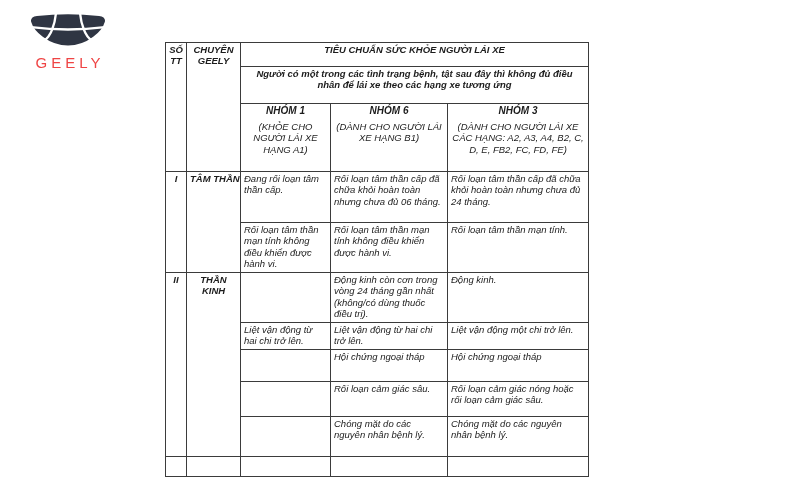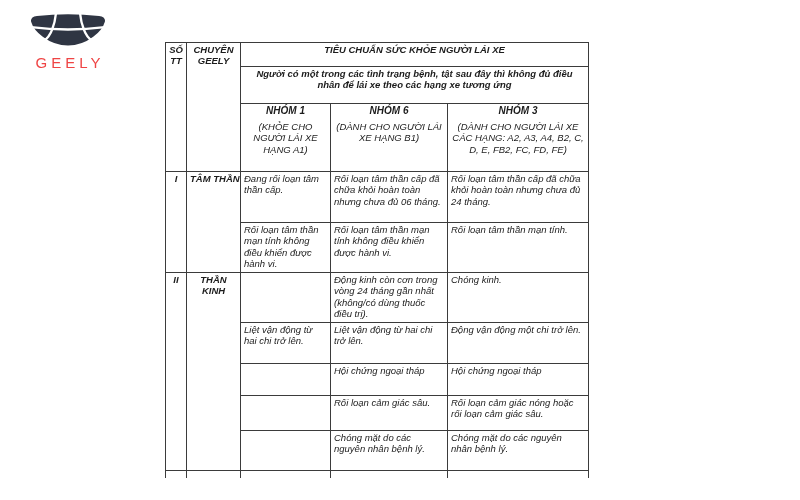--- a/index.html
+++ b/index.html
@@ -156,26 +156,26 @@
         <td class="body-cell">Rối loạn tâm thần mạn tính không điều khiển được hành vi.</td>
         <td class="body-cell">Rối loạn tâm thần mạn tính không điều khiển được hành vi.</td>
         <td class="body-cell">Rối loạn tâm thần mạn tính.</td>
       </tr>
 
       <tr style="height:50px">
         <td rowspan="5" class="rowhead">II</td>
         <td rowspan="5" class="rowhead">THẦN KINH</td>
         <td class="body-cell"></td>
         <td class="body-cell">Động kinh còn cơn trong vòng 24 tháng gần nhất (không/có dùng thuốc điều trị).</td>
-        <td class="body-cell">Chóng kinh.</td>
-      </tr>
-      <tr style="height:41px">
+        <td class="body-cell">Động kinh.</td>
+      </tr>
+      <tr style="height:27px">
         <td class="body-cell">Liệt vận động từ hai chi trở lên.</td>
         <td class="body-cell">Liệt vận động từ hai chi trở lên.</td>
-        <td class="body-cell">Động vận động một chi trở lên.</td>
+        <td class="body-cell">Liệt vận động một chi trở lên.</td>
       </tr>
       <tr style="height:32px">
         <td class="body-cell"></td>
         <td class="body-cell">Hội chứng ngoại tháp</td>
         <td class="body-cell">Hội chứng ngoại tháp</td>
       </tr>
       <tr style="height:35px">
         <td class="body-cell"></td>
         <td class="body-cell">Rối loạn cảm giác sâu.</td>
         <td class="body-cell">Rối loạn cảm giác nóng hoặc rối loạn cảm giác sâu.</td>

